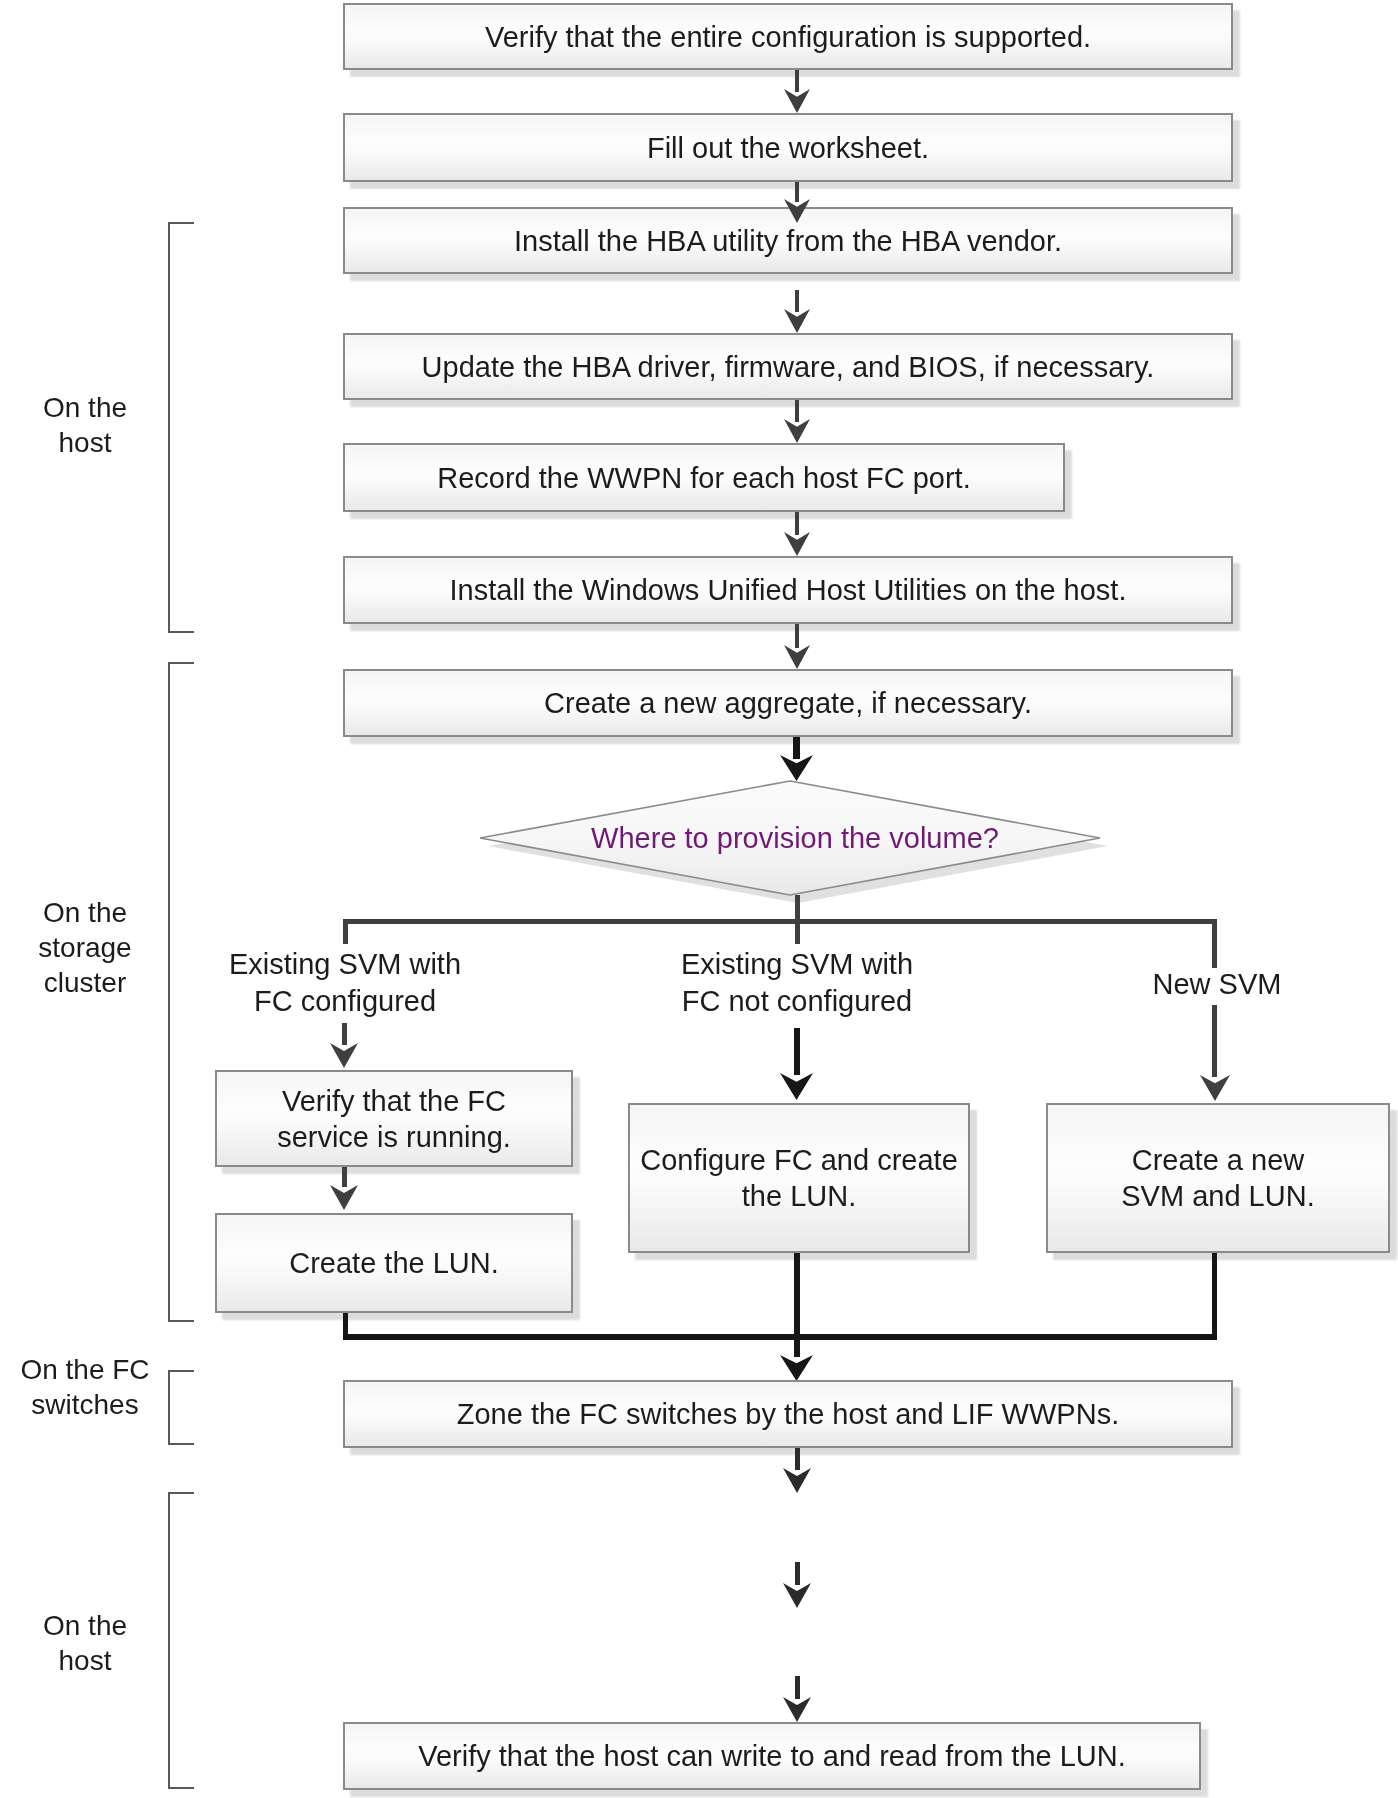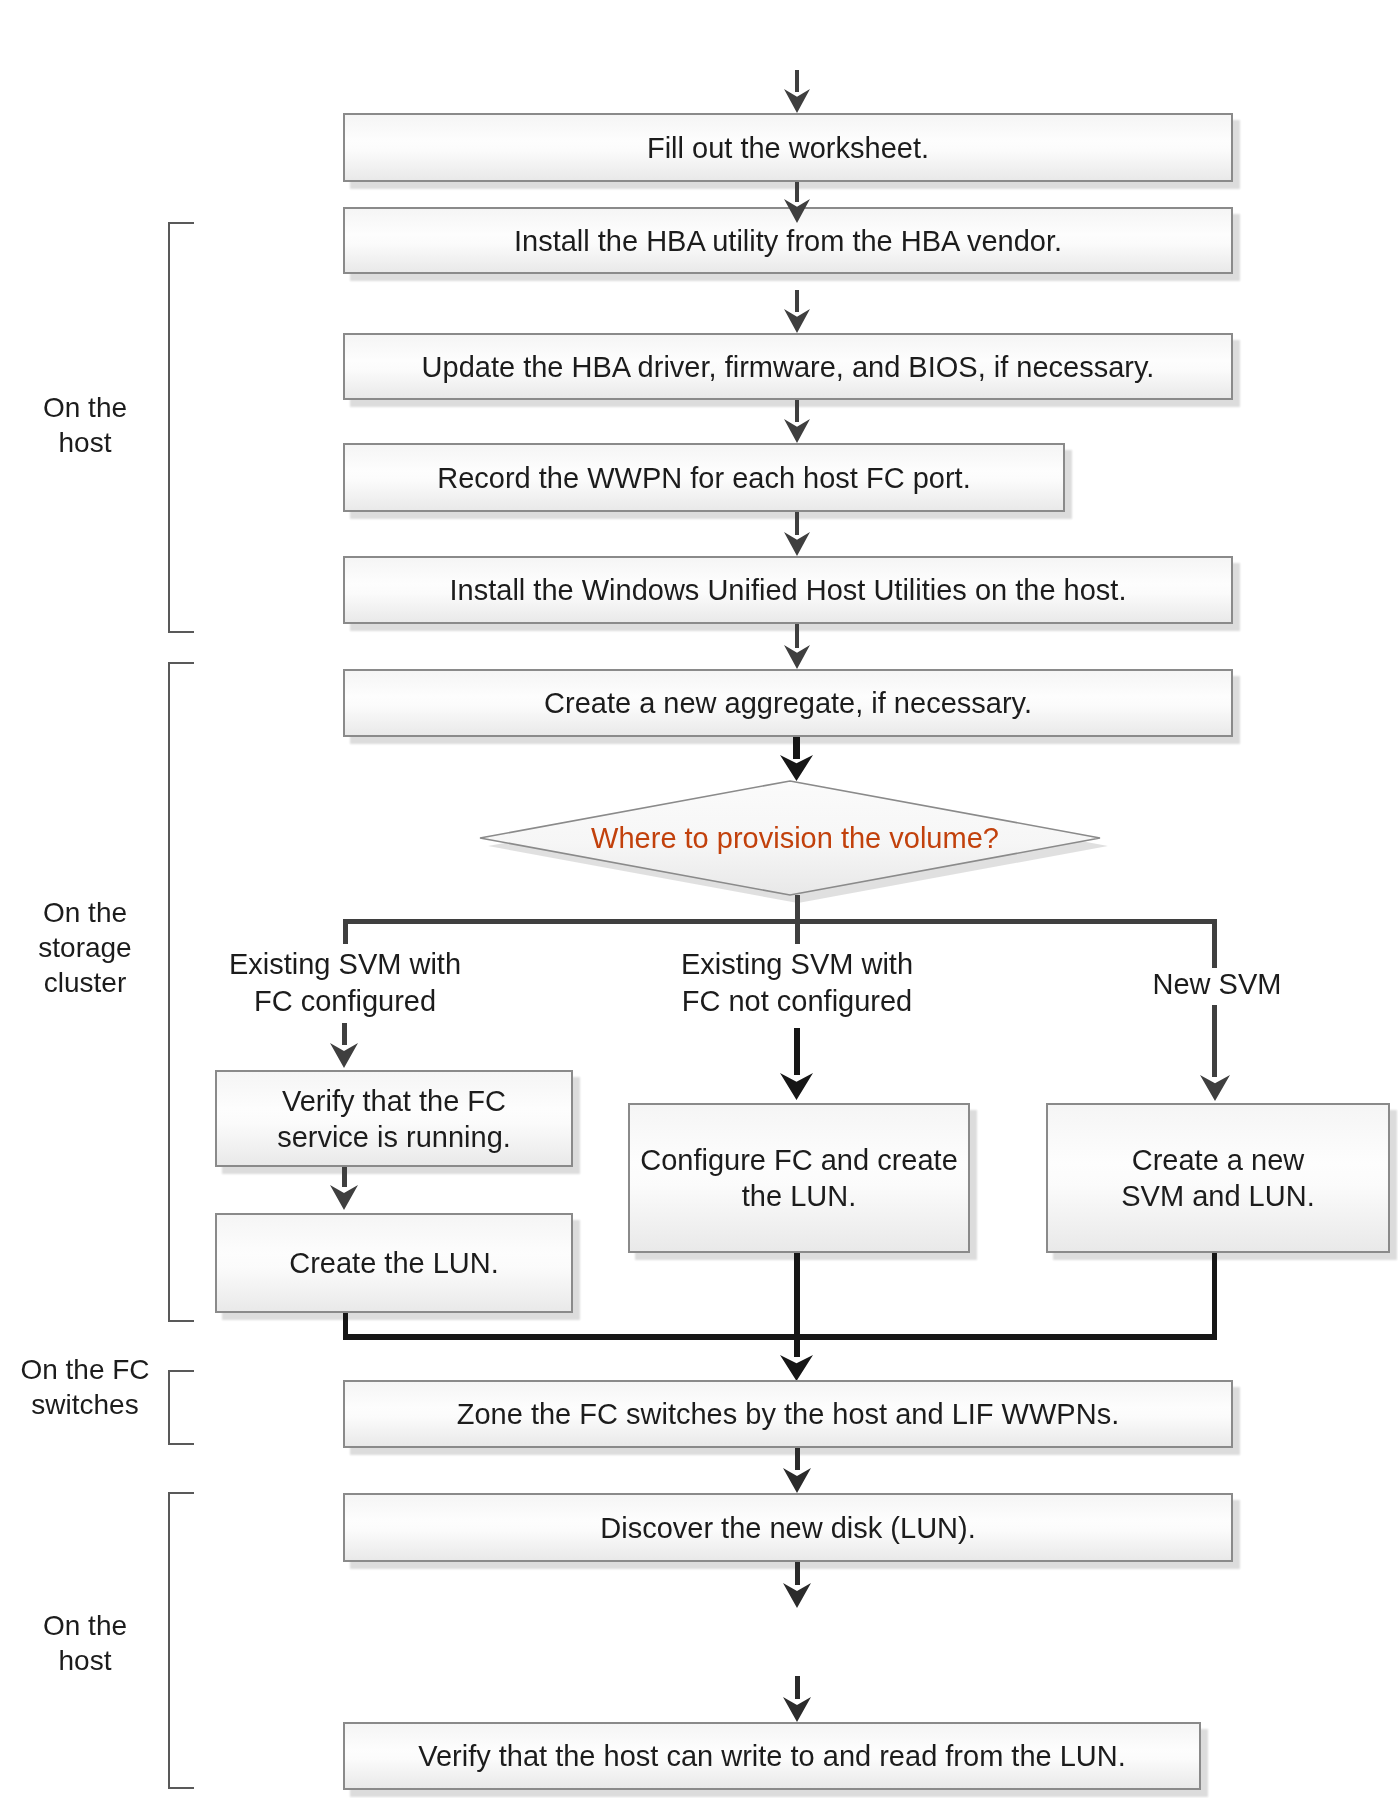--- a/index.html
+++ b/index.html
@@ -24,27 +24,30 @@
   .ahead{position:absolute;background:#3f3f3f;clip-path:polygon(0 0,50% 32%,100% 0,50% 100%);}
   .dark{background:#161616;}
   .mid{background:#2b2b2b;}
   
   .slabel{position:absolute;text-align:center;font-size:28px;line-height:35px;color:#1c1c1c;}
   .bracket{position:absolute;width:26px;border-left:2px solid #595959;border-top:2px solid #595959;border-bottom:2px solid #595959;box-sizing:border-box;}
   
   .blabel{position:absolute;text-align:center;font-size:29px;line-height:37px;color:#1c1c1c;}
   .blabel .ln{display:block;white-space:nowrap;}
   
-  .dtext{position:absolute;display:flex;align-items:center;justify-content:center;text-align:center;font-size:29px;color:#c2410c;}
+  .dtext{position:absolute;display:flex;align-items:center;justify-content:center;text-align:center;font-size:29px;color:#701a75;}
 </style>
 </head>
 <body>
 
 <div id="canvas">
 
+  <div class="pbox" style="left:343px;top:3px;width:890px;height:67px">
+    <span class="ln">Verify that the entire configuration is supported.</span>
+  </div>
   <div class="pbox" style="left:343px;top:113px;width:890px;height:69px">
     <span class="ln">Fill out the worksheet.</span>
   </div>
   <div class="pbox" style="left:343px;top:207px;width:890px;height:67px">
     <span class="ln">Install the HBA utility from the HBA vendor.</span>
   </div>
   <div class="pbox" style="left:343px;top:333px;width:890px;height:67px">
     <span class="ln">Update the HBA driver, firmware, and BIOS, if necessary.</span>
   </div>
   <div class="pbox" style="left:343px;top:443px;width:722px;height:69px">
@@ -151,23 +154,20 @@
   <div class="shaft dark" style="left:794px;top:1253px;width:6px;height:104px"></div>
   <div class="ahead dark" style="left:780px;top:1355px;width:33px;height:26px"></div>
 
   <div class="pbox" style="left:343px;top:1380px;width:890px;height:68px">
     <span class="ln">Zone the FC switches by the host and LIF WWPNs.</span>
   </div>
 
   <div class="shaft mid" style="left:795px;top:1448px;width:5px;height:22px"></div>
   <div class="ahead mid" style="left:783px;top:1468px;width:28px;height:25px"></div>
 
-  <div class="pbox" style="left:343px;top:1493px;width:890px;height:69px">
-    <span class="ln">Discover the new disk (LUN).</span>
-  </div>
 
   <div class="shaft mid" style="left:795px;top:1562px;width:5px;height:23px"></div>
   <div class="ahead mid" style="left:783px;top:1583px;width:28px;height:25px"></div>
 
 
   <div class="shaft mid" style="left:795px;top:1676px;width:5px;height:23px"></div>
   <div class="ahead mid" style="left:783px;top:1697px;width:28px;height:25px"></div>
 
   <div class="pbox" style="left:343px;top:1722px;width:858px;height:68px">
     <span class="ln">Verify that the host can write to and read from the LUN.</span>

